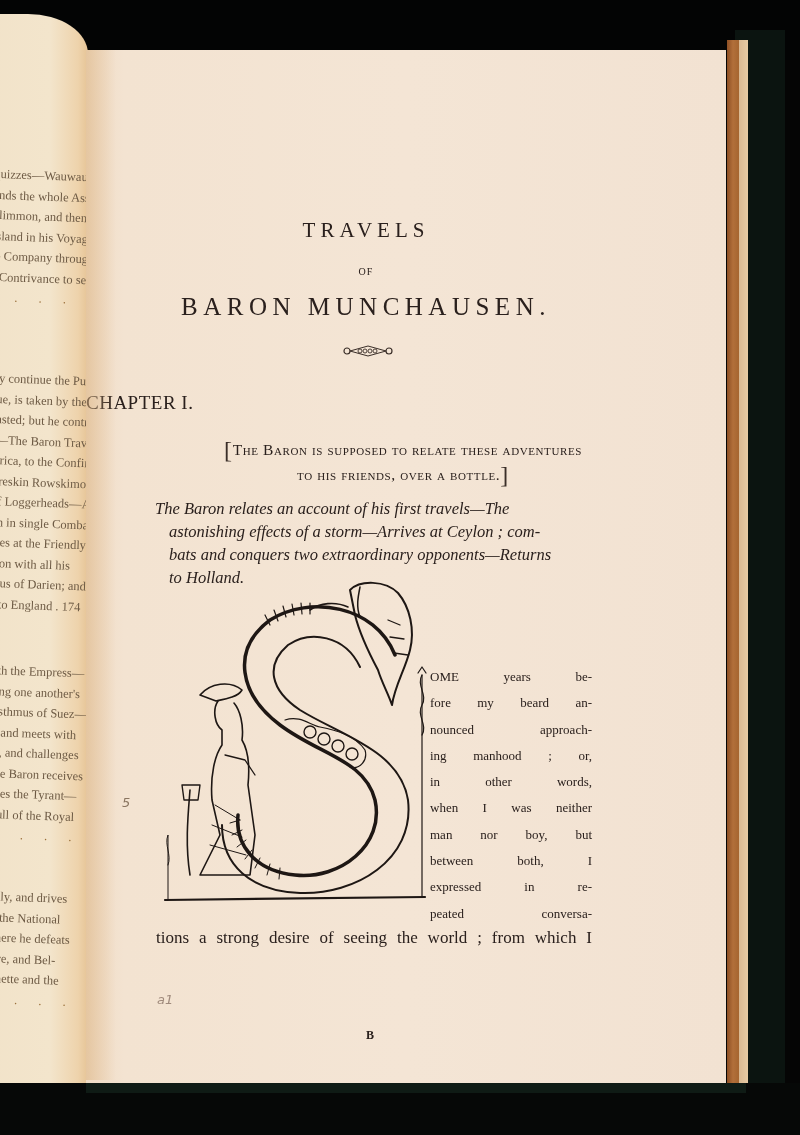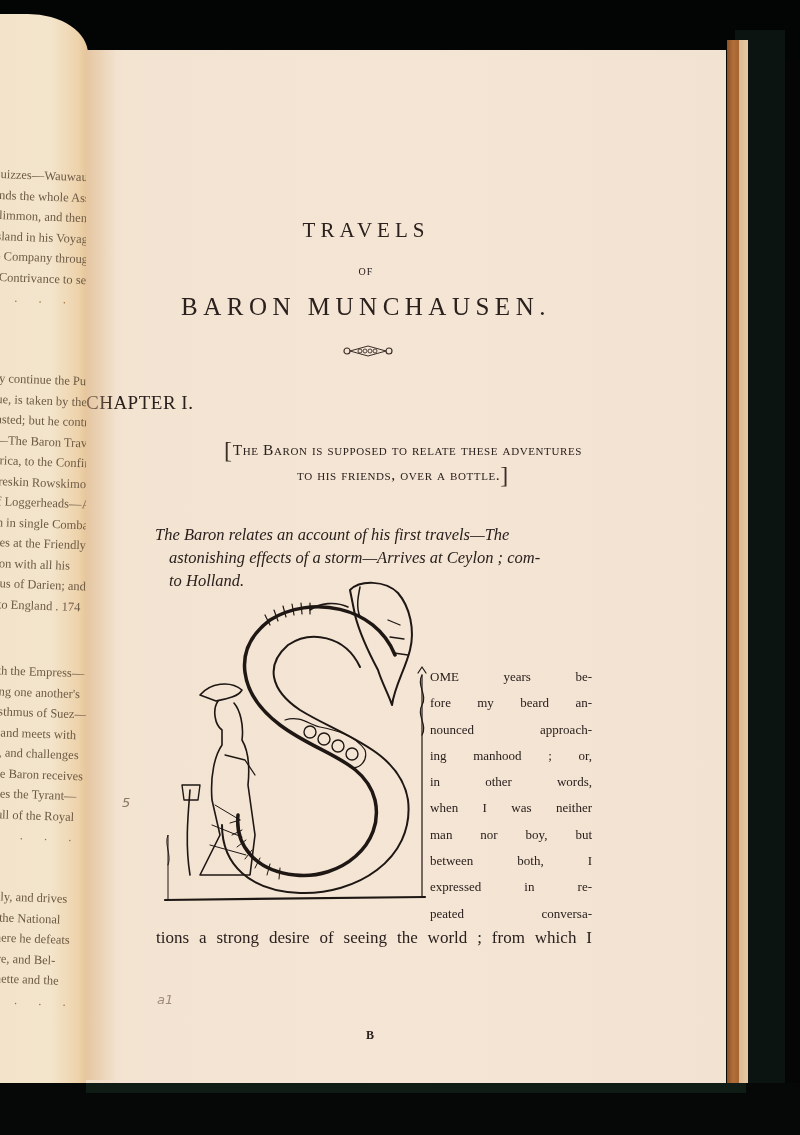--- a/index.html
+++ b/index.html
@@ -40,21 +40,21 @@
   .fore-edge-1 { position:absolute; left:727px; top:40px; width:12px; height:1052px; background:linear-gradient(90deg,#8d4f24,#b26f3a,#a56530); }
   .fore-edge-2 { position:absolute; left:739px; top:40px; width:9px; height:1052px; background:linear-gradient(90deg,#d9b892,#e6caa3); }
   .page-content { position:absolute; left:0; top:0; width:640px; height:1033px; color:#2a201d; }
   .title-1 { position:absolute; left:0; top:168px; width:560px; text-align:center; font-size:21px; letter-spacing:5px; padding-left:0; }
   .title-of { position:absolute; left:0; top:216px; width:560px; text-align:center; font-size:10px; letter-spacing:1px; }
   .title-2 { position:absolute; left:0; top:243px; width:560px; text-align:center; font-size:25px; letter-spacing:5.5px; }
   .ornament { position:absolute; left:257px; top:295px; width:50px; height:12px; }
   .chapter { position:absolute; left:0; top:342px; width:566px; font-size:19px; letter-spacing:0.5px; }
   .note { position:absolute; left:62px; top:386px; width:510px; font-size:15.5px; line-height:22px; text-align:center; font-variant:small-caps; letter-spacing:0.6px; }
   .note .br { font-size:24px; position:relative; top:3px; font-variant:normal; color:#3a2e28; }
-  .synopsis { position:absolute; left:69px; top:473px; width:440px; font-style:italic; font-size:16.5px; line-height:23px; text-align:justify; text-align-last:left; }
+  .synopsis { position:absolute; left:69px; top:447px; width:440px; font-style:italic; font-size:16.5px; line-height:23px; text-align:justify; text-align-last:left; }
   .synopsis .first { display:block; margin-left:0; }
   .synopsis .rest { display:block; padding-left:14px; }
   .dropcap { position:absolute; left:74px; top:525px; width:270px; height:330px; }
   .body-right { position:absolute; left:344px; top:614px; width:162px; font-size:13px; line-height:26.3px; }
   .body-right .ln { display:block; text-align:justify; text-align-last:justify; white-space:nowrap; }
   .body-full { position:absolute; left:70px; top:875px; width:436px; font-size:17px; line-height:26.5px; }
   .body-full .ln { display:block; text-align:justify; text-align-last:justify; white-space:nowrap; }
   .signature { position:absolute; left:0; top:978px; width:568px; text-align:center; font-size:12px; font-weight:bold; }
   .pencil { position:absolute; font-family:"DejaVu Sans",sans-serif; color:#9f8a7c; font-style:italic; }
   .pencil-1 { left:71px; top:942px; font-size:13px; }
@@ -136,20 +136,21 @@
     <div class="chapter">CHAPTER I.</div>
 
     <div class="note">
       <span class="br">[</span><span>The Baron is supposed to relate these adventures</span><br>
       <span>to his friends, over a bottle.</span><span class="br">]</span>
     </div>
 
     <div class="synopsis">
       <span class="first">The Baron relates an account of his first travels—The</span>
       <span class="rest">astonishing effects of a storm—Arrives at Ceylon ; com-</span>
+      <span class="rest">bats and conquers two extraordinary opponents—Returns</span>
       <span class="rest">to Holland.</span>
     </div>
 
     <svg class="dropcap" viewBox="0 0 270 330">
       <g fill="none" stroke="#1e1714" stroke-linecap="round" stroke-linejoin="round">
 
         <path d="M235 80 C215 30 150 20 110 45 C70 75 80 120 120 150 C160 180 205 185 215 225 C225 270 180 305 135 300 C95 296 75 270 78 240" stroke-width="3.5"></path>
         <path d="M200 92 C185 60 150 55 128 70 C105 90 110 115 140 135 C180 160 240 175 248 225 C255 285 195 320 140 318 C90 316 62 290 62 250" stroke-width="2"></path>
 
         <path d="M110 50 L105 40 M118 46 L114 35 M126 42 L123 31 M134 40 L132 29 M142 39 L141 28 M150 39 L150 28" stroke-width="1.2"></path>

